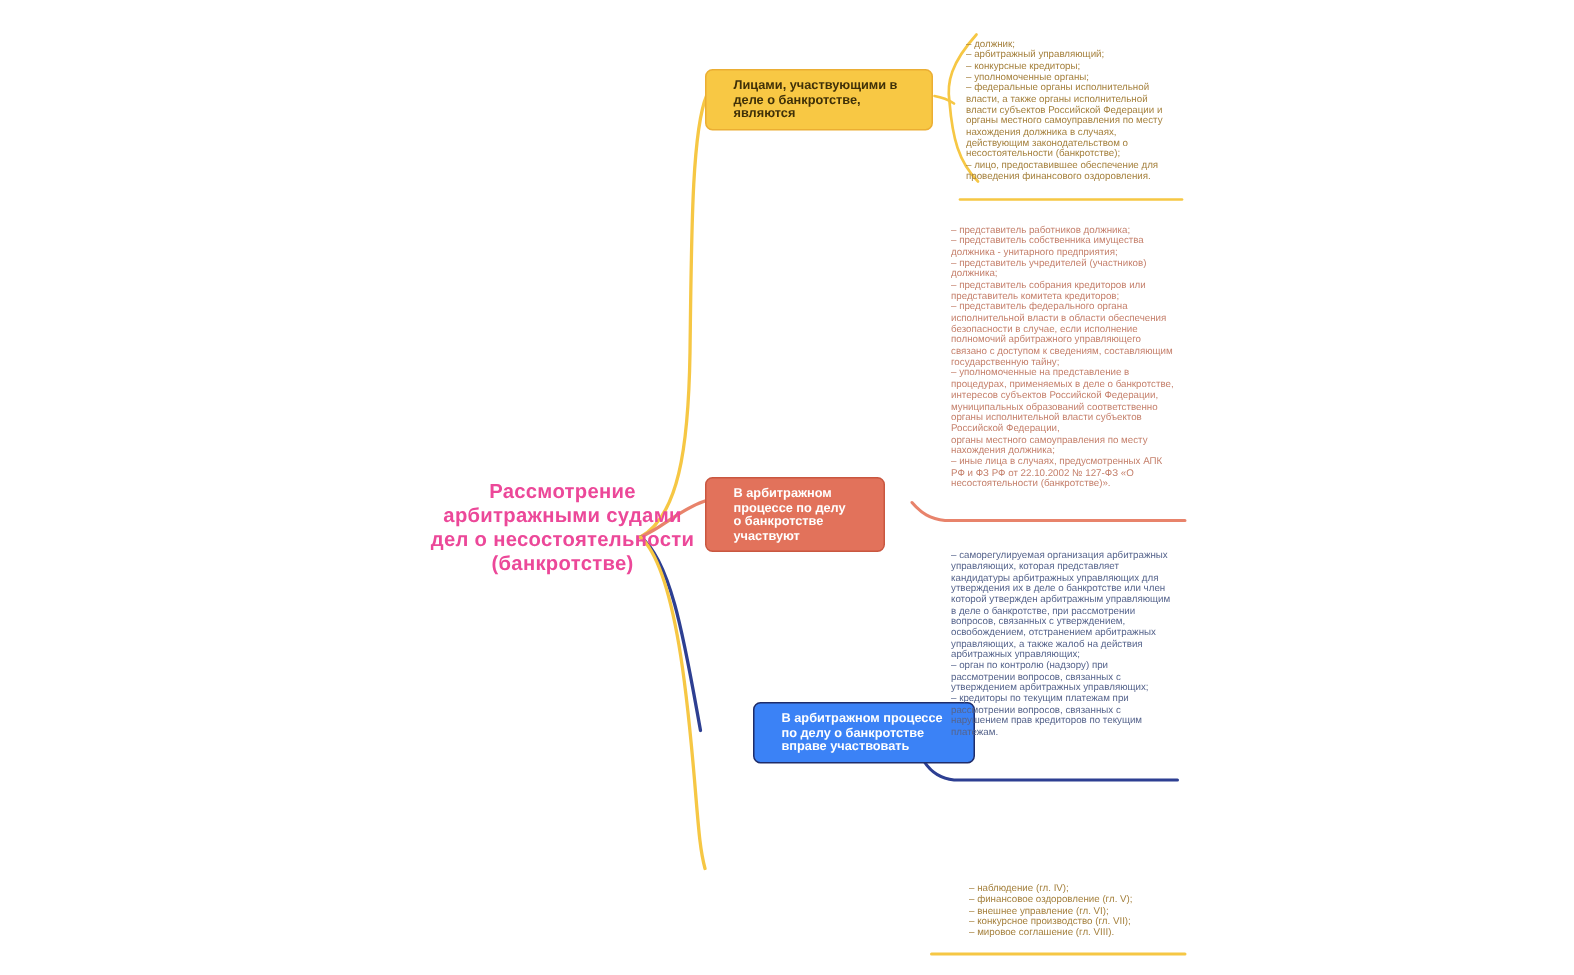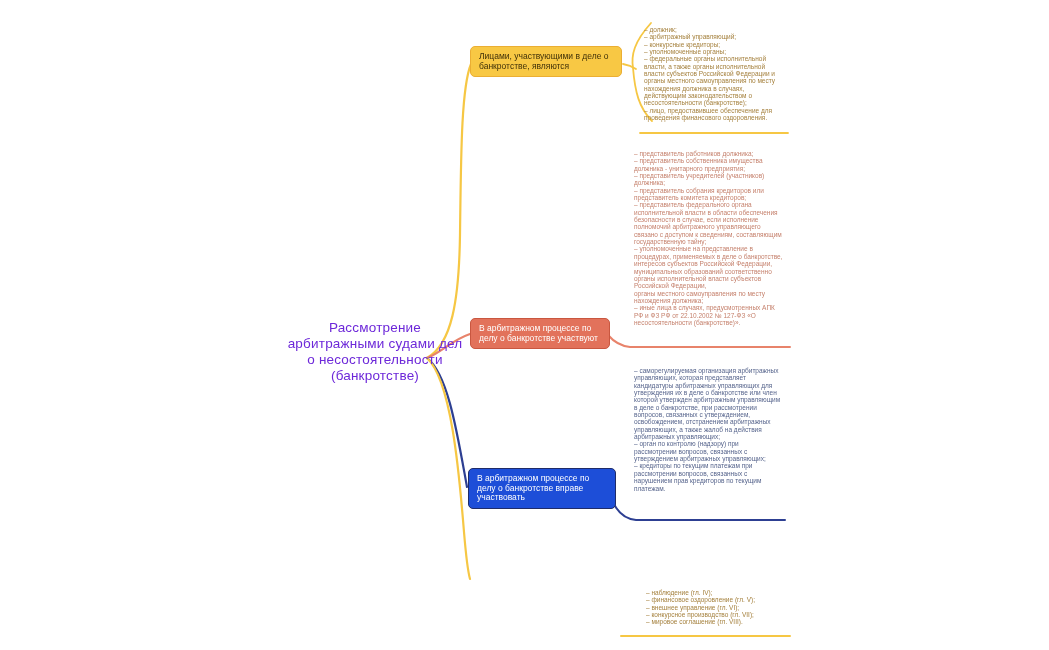--- a/index.html
+++ b/index.html
@@ -16,50 +16,51 @@
     left: 0; top: 0;
     width: 1049px; height: 650px;
     z-index: 0;
   }
   .central {
     position: absolute;
     left: 283px; top: 320px;
     width: 184px;
     text-align: center;
     font-size: 13.5px;
-    font-weight: normal;
+    font-weight: bold;
     line-height: 16px;
-    color: #6d28d9;
+    color: #ec4899;
     letter-spacing: 0.2px;
     z-index: 2;
   }
   .node-box {
     position: absolute;
     box-sizing: border-box;
     border-radius: 5px;
-    padding: 5px 8px;
+    padding: 5px 18px;
     font-size: 8.5px;
-    font-weight: normal;
+    font-weight: bold;
     line-height: 9.6px;
     z-index: 2;
   }
   .box-yellow {
     background: #F8C844;
     border: 1.5px solid #EBAE33;
     color: #3F3008;
   }
   .box-salmon {
     background: #E2725B;
     border: 1.5px solid #C95740;
     color: #ffffff;
   }
   .box-blue {
-    background: #1d4ed8;
+    background: #3b82f6;
     border: 1.5px solid #1F2C69;
     color: #ffffff;
+    margin-left: 34px;
   }
   .leaf-list {
     position: absolute;
     white-space: pre-line;
     font-size: 6.5px;
     line-height: 7.35px;
     z-index: 2;
   }
   .list-gold   { color: #A5813E; }
   .list-salmon { color: #C5806C; }
@@ -94,21 +95,21 @@
   <div class="central">Рассмотрение арбитражными судами дел о несостоятельности (банкротстве)</div>
 
   <div class="node-box box-yellow" style="left:470px; top:46px; width:152px;">Лицами, участвующими в деле о банкротстве, являются</div>
   <div class="leaf-list list-gold" style="left:644px; top:26px; width:132px;">– должник;
 – арбитражный управляющий;
 – конкурсные кредиторы;
 – уполномоченные органы;
 – федеральные органы исполнительной власти, а также органы исполнительной власти субъектов Российской Федерации и органы местного самоуправления по месту нахождения должника в случаях, действующим законодательством о несостоятельности (банкротстве);
 – лицо, предоставившее обеспечение для проведения финансового оздоровления.</div>
 
-  <div class="node-box box-salmon" style="left:470px; top:318px; width:140px;">В арбитражном процессе по делу о банкротстве участвуют</div>
+  <div class="node-box box-salmon" style="left:470px; top:318px; width:120px;">В арбитражном процессе по делу о банкротстве участвуют</div>
   <div class="leaf-list list-salmon" style="left:634px; top:150px; width:150px;">– представитель работников должника;
 – представитель собственника имущества должника - унитарного предприятия;
 – представитель учредителей (участников) должника;
 – представитель собрания кредиторов или представитель комитета кредиторов;
 – представитель федерального органа исполнительной власти в области обеспечения безопасности в случае, если исполнение полномочий арбитражного управляющего связано с доступом к сведениям, составляющим государственную тайну;
 – уполномоченные на представление в процедурах, применяемых в деле о банкротстве, интересов субъектов Российской Федерации, муниципальных образований соответственно органы исполнительной власти субъектов Российской Федерации,
 органы местного самоуправления по месту нахождения должника;
 – иные лица в случаях, предусмотренных АПК РФ и ФЗ РФ от 22.10.2002 № 127-ФЗ «О несостоятельности (банкротстве)».</div>
 
   <div class="node-box box-blue" style="left:468px; top:468px; width:148px;">В арбитражном процессе по делу о банкротстве вправе участвовать</div>

